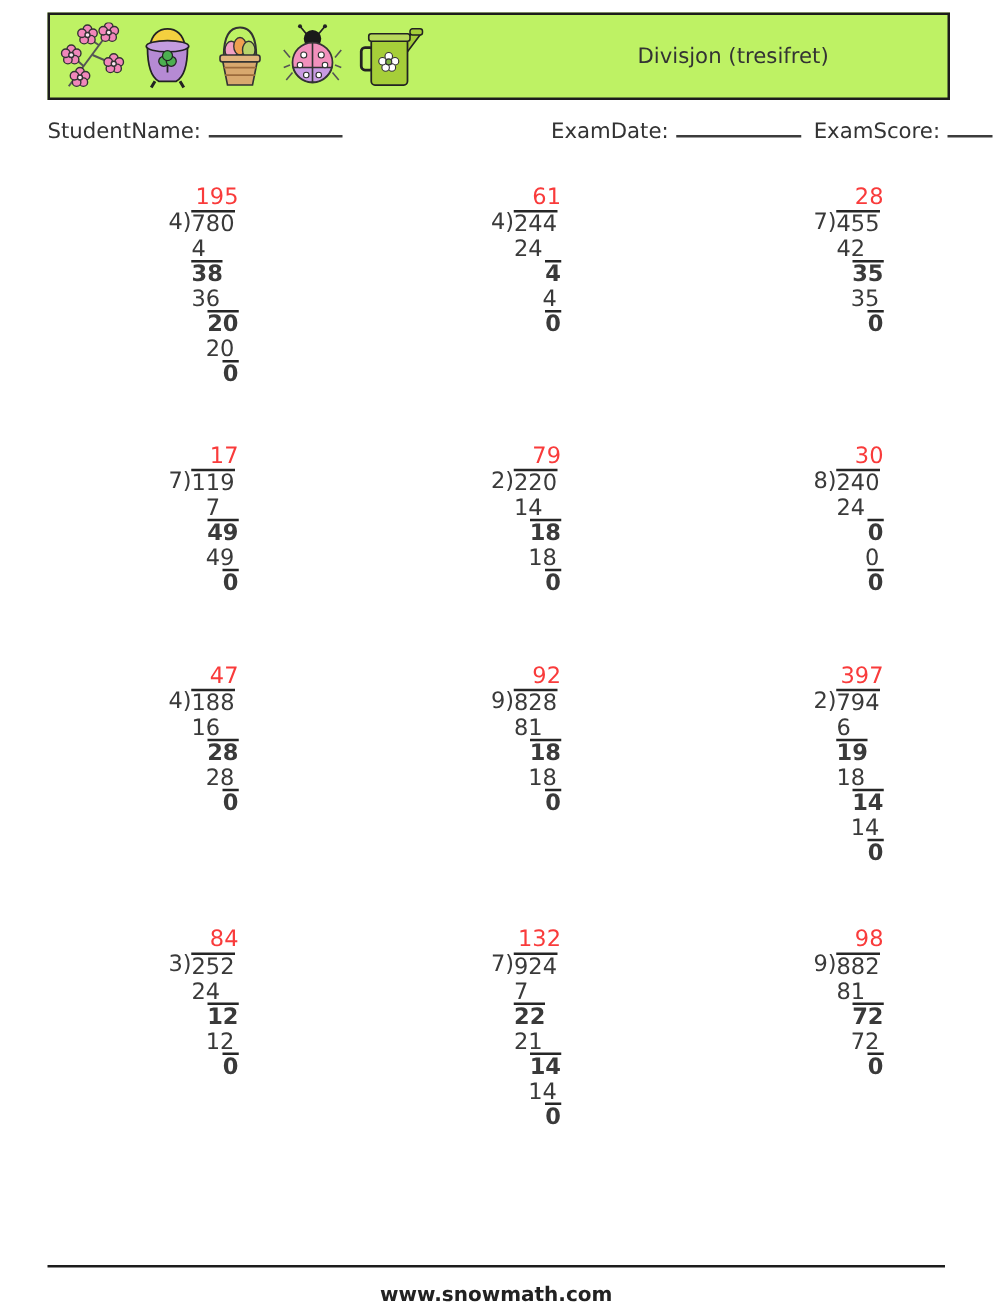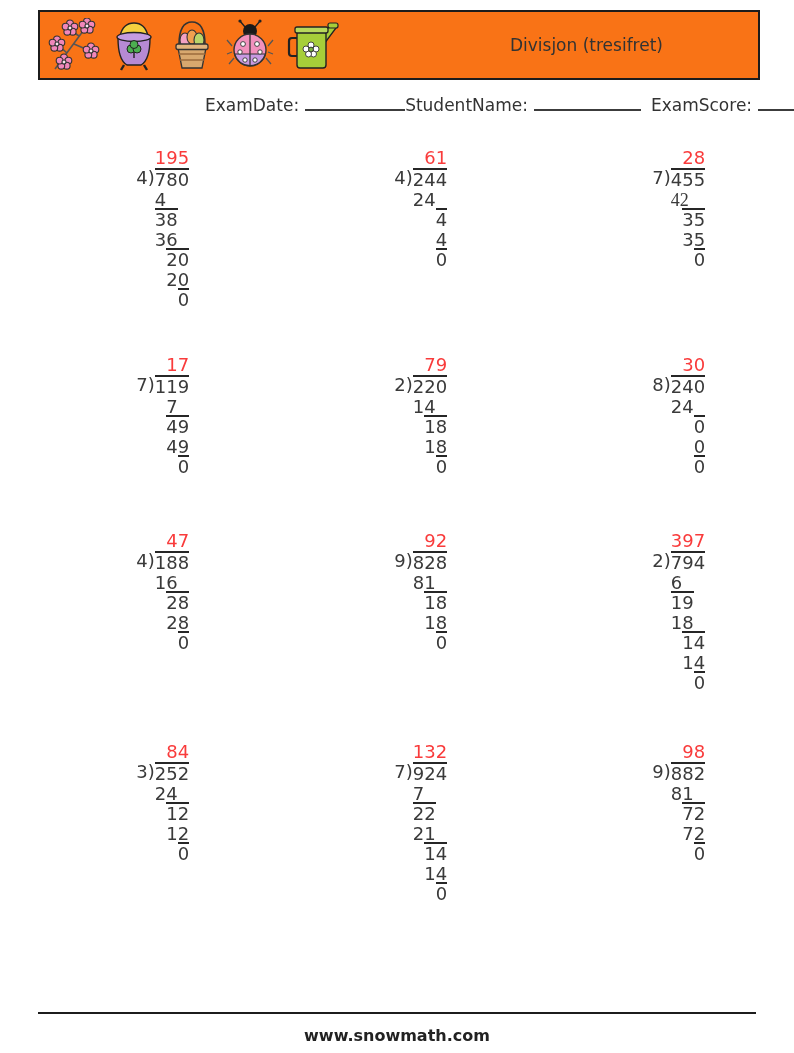--- a/index.html
+++ b/index.html
@@ -2,42 +2,42 @@
 <html><head>
 <meta charset="utf-8">
 <style>
   html,body{margin:0;padding:0;}
   body{
     width:794px;height:1053px;background:#ffffff;position:relative;overflow:hidden;
     font-family:"DejaVu Sans","Liberation Sans",sans-serif;color:#333;
     --red:#f93b3b;--ink:#3a3a3a;--rule:#262626;
   }
   
-  .header-box{position:absolute;left:38px;top:10px;width:718px;height:66px;border:2px solid #1c1c1c;background:#f97316;}
+  .header-box{position:absolute;left:38px;top:10px;width:718px;height:66px;border:2px solid #1c1c1c;background:#bef264;}
   .icon-strip{position:absolute;left:8px;top:0;height:100%;display:flex;align-items:center;gap:10px;}
   .icon-strip svg{display:block;}
   .doc-title{position:absolute;right:95px;top:50%;transform:translateY(-50%);font-size:17px;color:#333;white-space:nowrap;}
   
   .form-row{position:absolute;top:95px;left:38px;right:38px;font-size:17px;display:flex;align-items:baseline;white-space:nowrap;}
   .blank{display:inline-block;border-bottom:2px solid #3c3c3c;height:13px;margin-left:6px;}
   .fld{display:inline-flex;align-items:baseline;}
   .fld.date{margin-left:167px;}
   .fld.score{margin-left:10px;}
   
   .problems{position:absolute;left:38px;top:148px;width:741px;display:grid;
     grid-template-columns:247px 247px 247px;grid-template-rows:196px 165px 200px auto;
     justify-items:center;align-items:start;gap:11px;}
   .problem{--lead:21px;font-size:18px;line-height:20px;color:var(--ink);}
   .q-row{text-align:right;}
   .q{color:var(--red);}
   .h-row{display:flex;}
   .lead{display:inline-block;width:var(--lead);text-align:right;white-space:nowrap;}
   .dvd{display:inline-block;width:3ch;border-top:2px solid var(--rule);}
   .s{display:inline-block;}
-  .s.tl{border-top:2px solid var(--rule);margin-top:-2px;}
+  .s.tl{border-top:2px solid var(--rule);margin-top:-2px;font-weight:bold;}
   
   .footer-rule{position:absolute;left:38px;right:38px;top:1012px;border-top:2px solid #1c1c1c;}
   .footer-text{position:absolute;left:0;right:0;top:1026px;text-align:center;font-size:16px;font-weight:bold;color:#222;}
 </style>
 </head>
 <body style="--red: #f93b3b; --ink: #3a3a3a; --rule: #262626;">
 
 <div class="header-box">
   <div class="icon-strip">
 
@@ -120,27 +120,27 @@
         <circle cx="24.5" cy="36" r="3"></circle>
           <circle cx="22" cy="31" r="3"></circle>
       </g>
       <circle cx="27" cy="31.5" r="2.4" fill="#7cb342" stroke="#333" stroke-width="0.9"></circle>
     </svg>
   </div>
   <div class="doc-title">Divisjon (tresifret)</div>
 </div>
 
 <div class="form-row">
+  <span class="fld">
+    <span>StudentName:</span>
+    <span class="blank" style="width:107px"></span>
+  </span>
   <span class="fld date">
     <span>ExamDate:</span>
     <span class="blank" style="width:100px"></span>
-  </span>
-  <span class="fld">
-    <span>StudentName:</span>
-    <span class="blank" style="width:107px"></span>
   </span>
   <span class="fld score">
     <span>ExamScore:</span>
     <span class="blank" style="width:38px"></span>
   </span>
 </div>
 
 <div class="problems">
     <div class="problem">
       <div class="q-row"><span class="q">195</span></div>
@@ -165,21 +165,21 @@
       <div class="s-row"><span class="s tl" style="margin-left: calc(var(--lead) + 2ch);">4</span></div>
       <div class="s-row"><span class="s" style="margin-left: calc(var(--lead) + 2ch);">4</span></div>
       <div class="s-row"><span class="s tl" style="margin-left: calc(var(--lead) + 2ch);">0</span></div>
     </div>
     <div class="problem">
       <div class="q-row"><span class="q">28</span></div>
       <div class="h-row">
         <span class="lead">7)</span>
         <span class="dvd">455</span>
       </div>
-      <div class="s-row"><span class="s" style="margin-left: calc(var(--lead) + 0ch); font-family: Liberation Serif, serif;">42</span></div>
+      <div class="s-row"><span class="s" style="margin-left: calc(var(--lead) + 0ch);">42</span></div>
       <div class="s-row"><span class="s tl" style="margin-left: calc(var(--lead) + 1ch);">35</span></div>
       <div class="s-row"><span class="s" style="margin-left: calc(var(--lead) + 1ch);">35</span></div>
       <div class="s-row"><span class="s tl" style="margin-left: calc(var(--lead) + 2ch);">0</span></div>
     </div>
     <div class="problem">
       <div class="q-row"><span class="q">17</span></div>
       <div class="h-row">
         <span class="lead">7)</span>
         <span class="dvd">119</span>
       </div>

